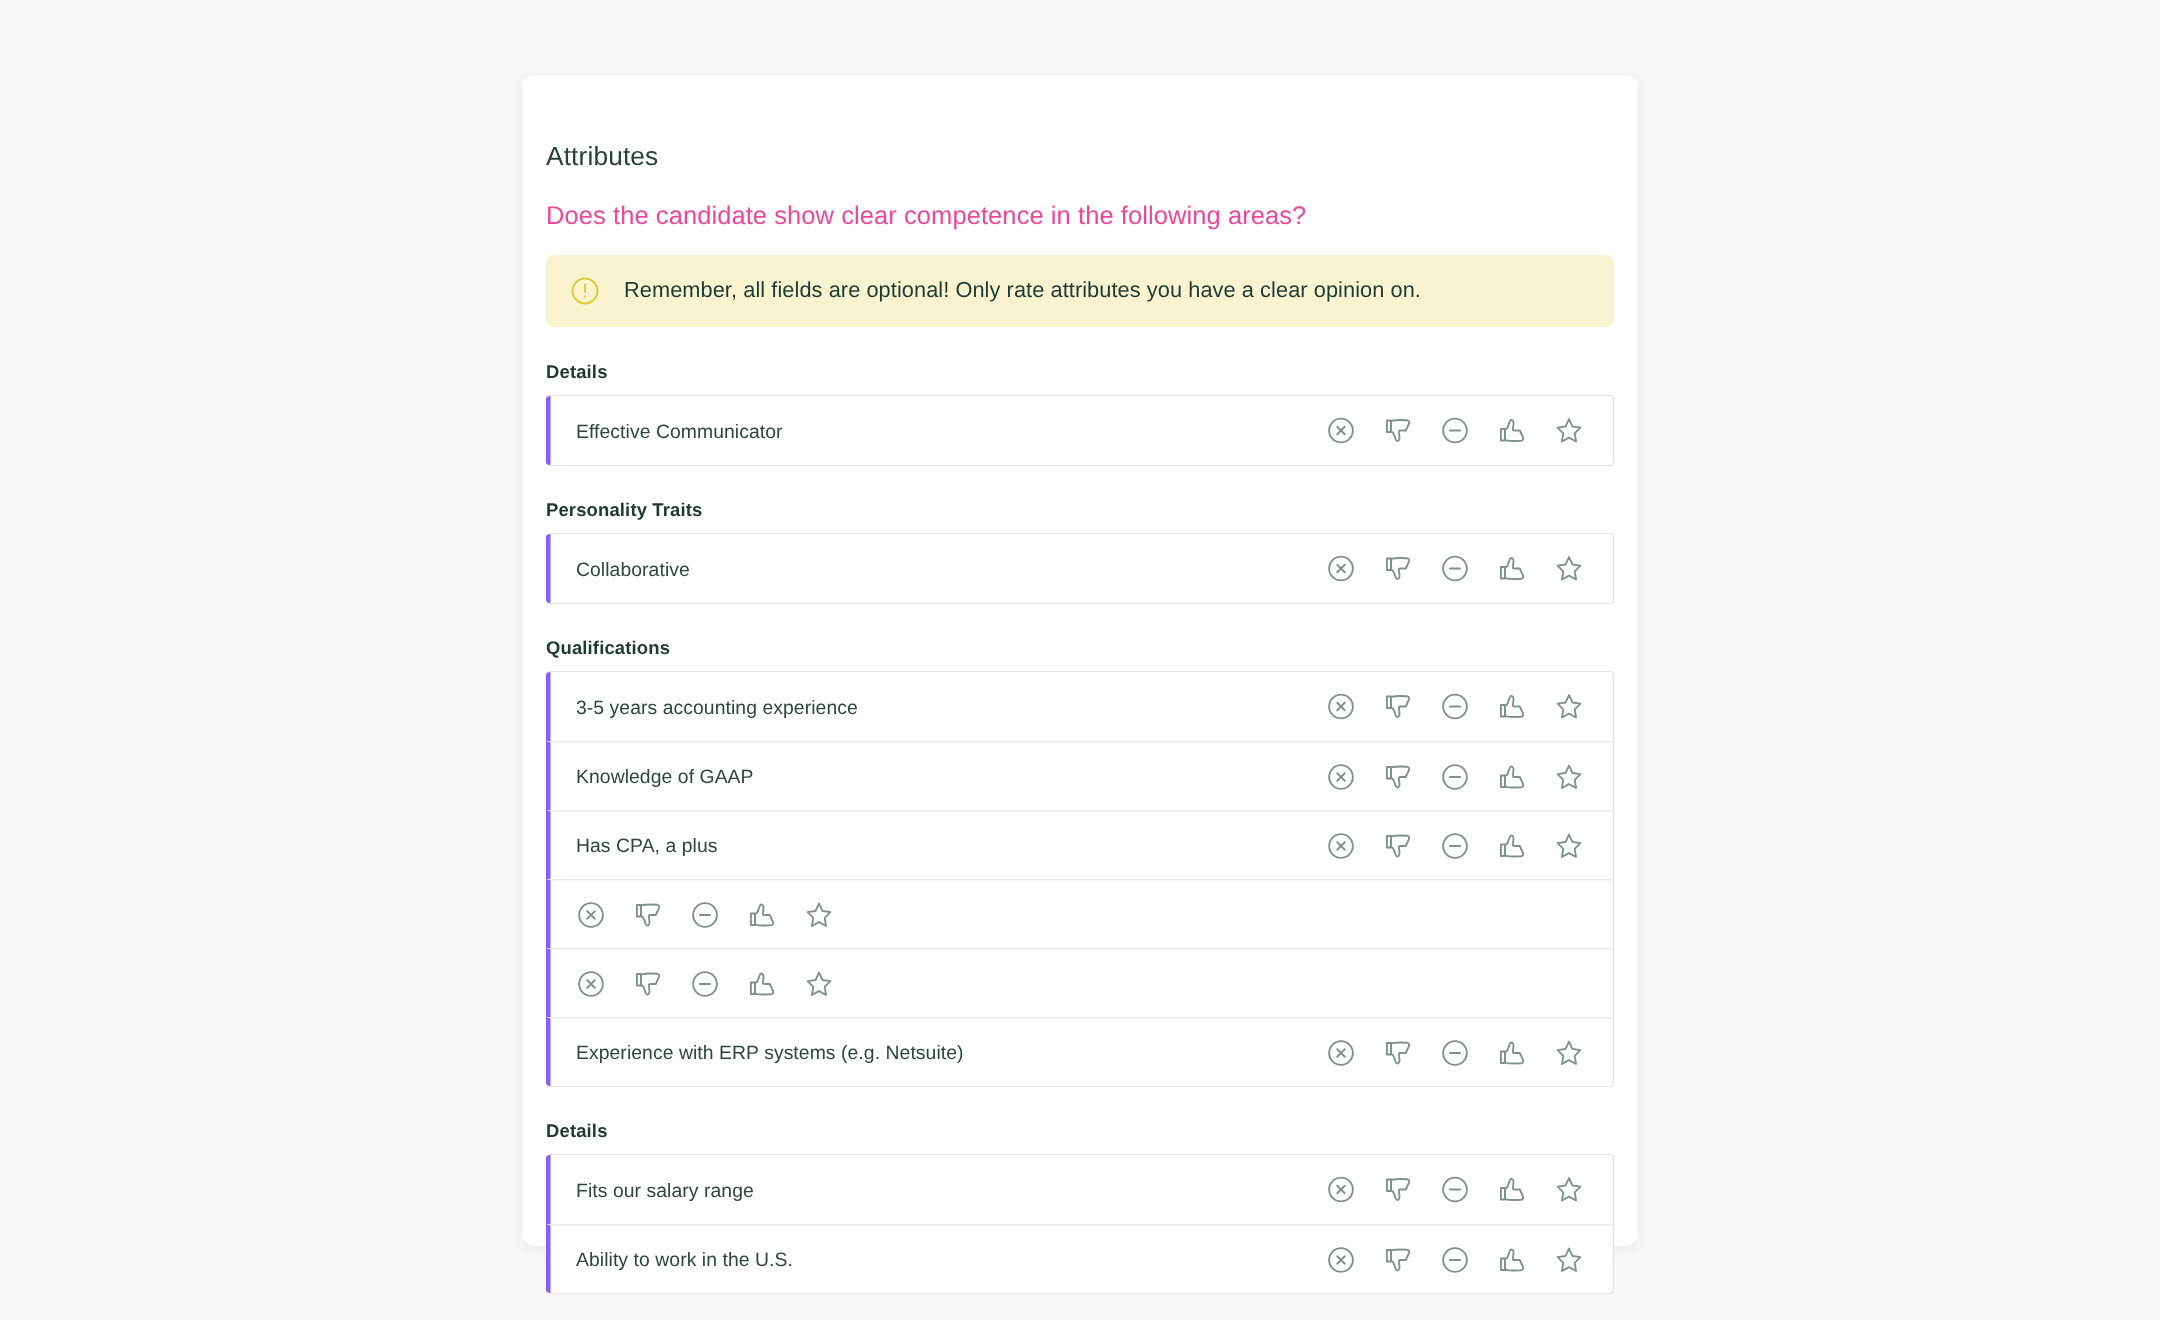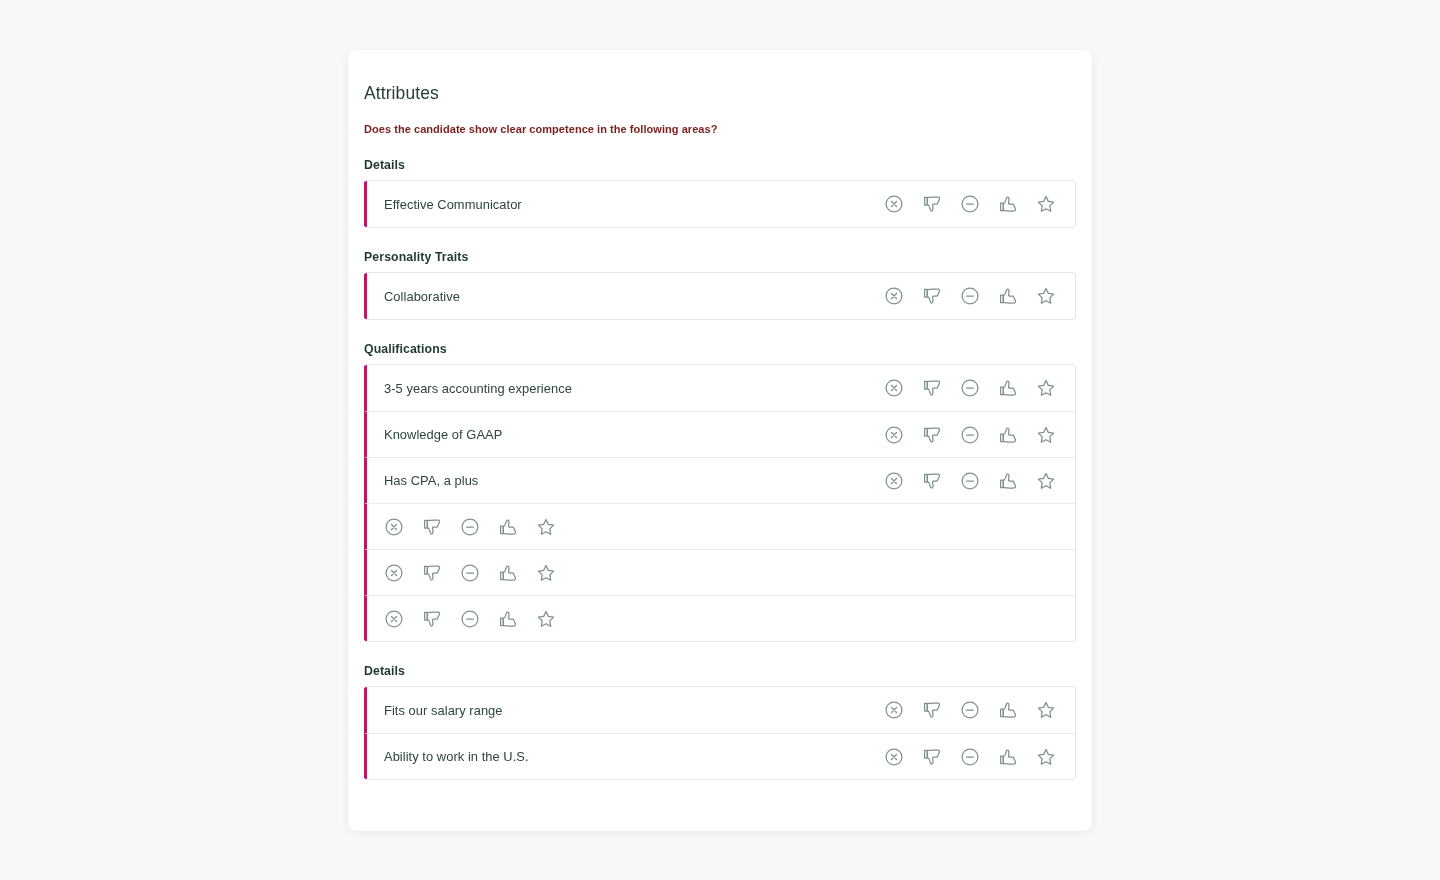--- a/index.html
+++ b/index.html
@@ -37,29 +37,29 @@
   .card-inner {
     padding: 22px 16px 0 16px;
   }
 
   
   .page-title {
     font-size: 17.5px;
     color: #27403a;
     font-weight: 400;
     letter-spacing: 0.1px;
-    margin: 11px 0 0 0;
+    margin: 22px 0 0 0;
     padding-left: 0;
   }
 
   .subtitle {
-    font-size: 11px;
-    color: #7f1d1d;
+    font-size: 17px;
+    color: #ec4899;
     margin-top: 19px;
-    font-weight: 700;
+    font-weight: 400;
     letter-spacing: 0.05px;
   }
 
   
   .notice {
     margin-top: 16px;
     background: #f9f4cf;
     border-radius: 5px;
     height: 48px;
     display: flex;
@@ -100,21 +100,21 @@
     border-radius: 3px;
     background: #fff;
     overflow: hidden;
   }
 
   .attr-row {
     display: flex;
     align-items: center;
     height: 46px;
     border-top: 1px solid #e9ecec;
-    border-left: 3px solid #be185d;
+    border-left: 3px solid #8b5cf6;
     background: #fff;
     padding-left: 17px;
     padding-right: 19px;
   }
   .attr-row:first-child { border-top: none; }
 
   .attr-name {
     font-size: 12.9px;
     color: #2d4640;
     letter-spacing: 0.05px;
@@ -148,20 +148,30 @@
 
 <div id="page">
 
   <div class="card">
     <div class="card-inner">
 
       <div class="page-title">Attributes</div>
 
       <div class="subtitle">Does the candidate show clear competence in the following areas?</div>
 
+      <div class="notice">
+        <span class="notice-icon">
+          <svg width="20" height="20" viewBox="0 0 20 20" fill="none">
+            <circle cx="10" cy="10" r="8.3" stroke="#e0c93c" stroke-width="1.3"></circle>
+            <path d="M10 5.6v5.0" stroke="#e0c93c" stroke-width="1.3" stroke-linecap="round"></path>
+            <circle cx="10" cy="13.7" r="0.75" fill="#e0c93c"></circle>
+          </svg>
+        </span>
+        <span class="notice-text">Remember, all fields are optional! Only rate attributes you have a clear opinion on.</span>
+      </div>
 
       <div id="sections-container">
           <div class="section">
             <div class="section-label">Details</div>
             <div class="group">
               <div class="attr-row">
                 <div class="attr-name">Effective Communicator</div>
                 <div class="rating">
                   <button class="rating-btn">
                     <svg width="20" height="20" viewBox="0 0 20 20">
@@ -400,20 +410,21 @@
                     </svg>
                   </button>
                   <button class="rating-btn">
                     <svg width="20" height="20" viewBox="0 0 20 20">
                       <path d="M10 2.4 L12.35 7.36 L17.6 8.1 L13.8 11.9 L14.7 17.3 L10 14.75 L5.3 17.3 L6.2 11.9 L2.4 8.1 L7.65 7.36 Z" stroke="#7e918c" stroke-width="1.25" fill="none" stroke-linecap="round" stroke-linejoin="round"></path>
                     </svg>
                   </button>
                 </div>
               </div>
               <div class="attr-row">
+                <div class="attr-name">Experience with ERP systems (e.g. Netsuite)</div>
                 <div class="rating">
                   <button class="rating-btn">
                     <svg width="20" height="20" viewBox="0 0 20 20">
                       <circle cx="10" cy="10" r="7.9" stroke="#7e918c" stroke-width="1.25" fill="none" stroke-linecap="round" stroke-linejoin="round"></circle>
                       <path d="M7.5 7.5 L12.5 12.5 M12.5 7.5 L7.5 12.5" stroke="#7e918c" stroke-width="1.25" fill="none" stroke-linecap="round" stroke-linejoin="round"></path>
                     </svg>
                   </button>
                   <button class="rating-btn">
                     <svg width="20" height="20" viewBox="0 0 20 20">
                       <path d="M2.6 3.3 H5.3 V11.0 H2.6 Z" stroke="#7e918c" stroke-width="1.25" fill="none" stroke-linecap="round" stroke-linejoin="round"></path>

